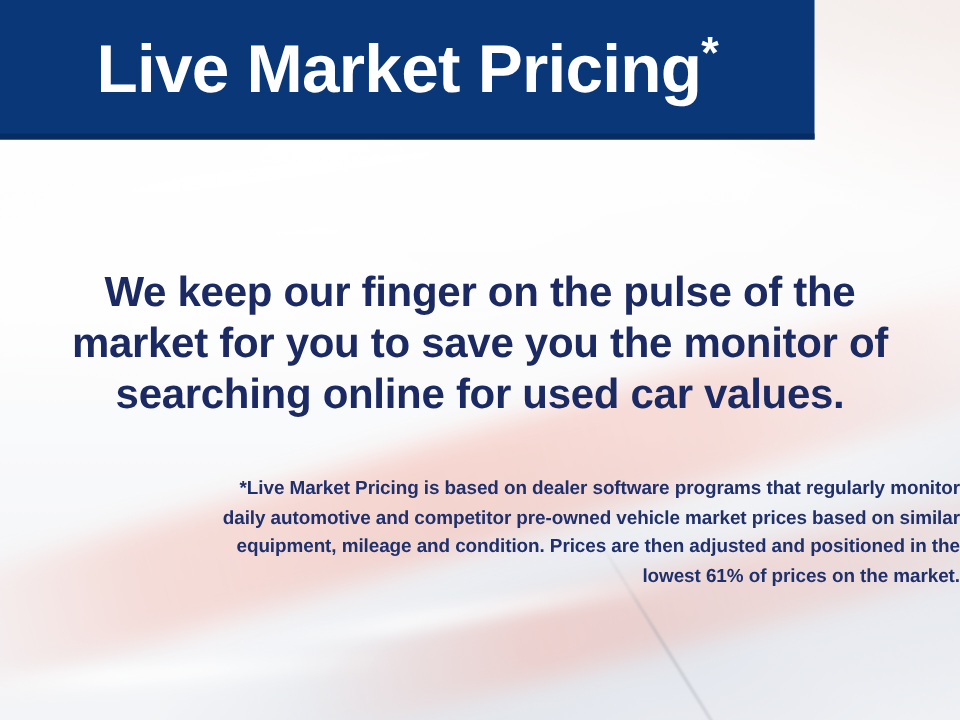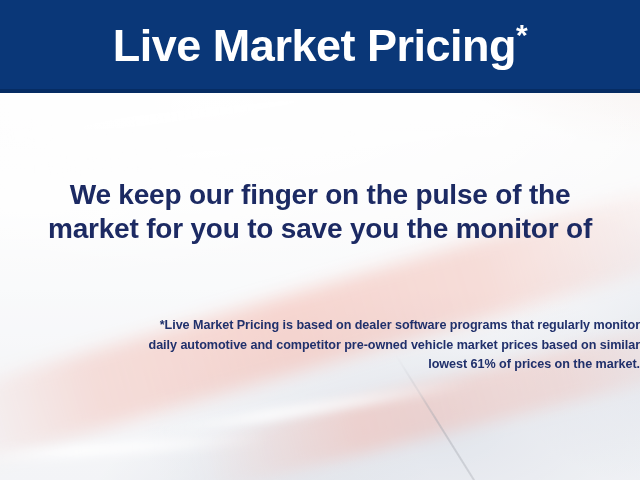--- a/index.html
+++ b/index.html
@@ -116,21 +116,21 @@
     position: absolute;
     inset: 0;
     background: rgba(255,255,255,0.46);
   }
 
   
   .header-banner {
     position: absolute;
     left: 0;
     top: 0;
-    width: 640px;
+    width: 543px;
     height: 93px;
     background: #0a3778;
     display: flex;
     align-items: center;
     justify-content: center;
     box-sizing: border-box;
   }
   .header-banner::after {
     content: "";
     position: absolute;
@@ -211,21 +211,23 @@
     <div class="bg-wash"></div>
   </div>
 
   <div class="header-banner">
     <h1 class="banner-title"><span>Live Market Pricing</span><span class="asterisk">*</span></h1>
   </div>
 
   <div class="headline">
     <span class="headline-line">We keep our finger on the pulse of the</span>
     <span class="headline-line">market for you to save you the monitor of</span>
+    <span class="headline-line">searching online for used car values.</span>
   </div>
 
   <div class="fineprint">
     <span class="fineprint-line">*Live Market Pricing is based on dealer software programs that regularly monitor</span>
     <span class="fineprint-line">daily automotive and competitor pre-owned vehicle market prices based on similar</span>
+    <span class="fineprint-line">equipment, mileage and condition. Prices are then adjusted and positioned in the</span>
     <span class="fineprint-line">lowest 61% of prices on the market.</span>
   </div>
 
 </div>
 
 </body></html>

